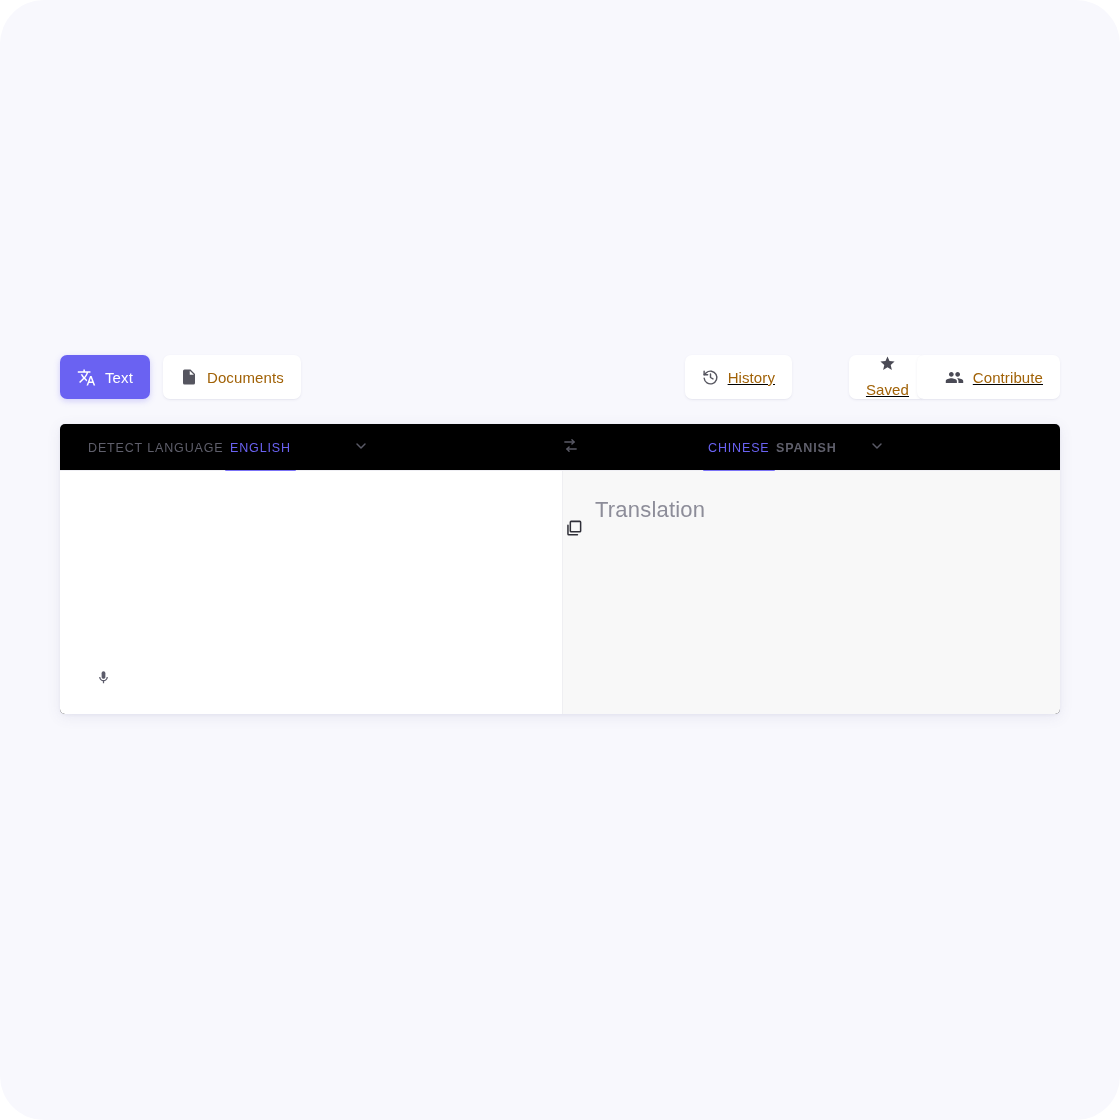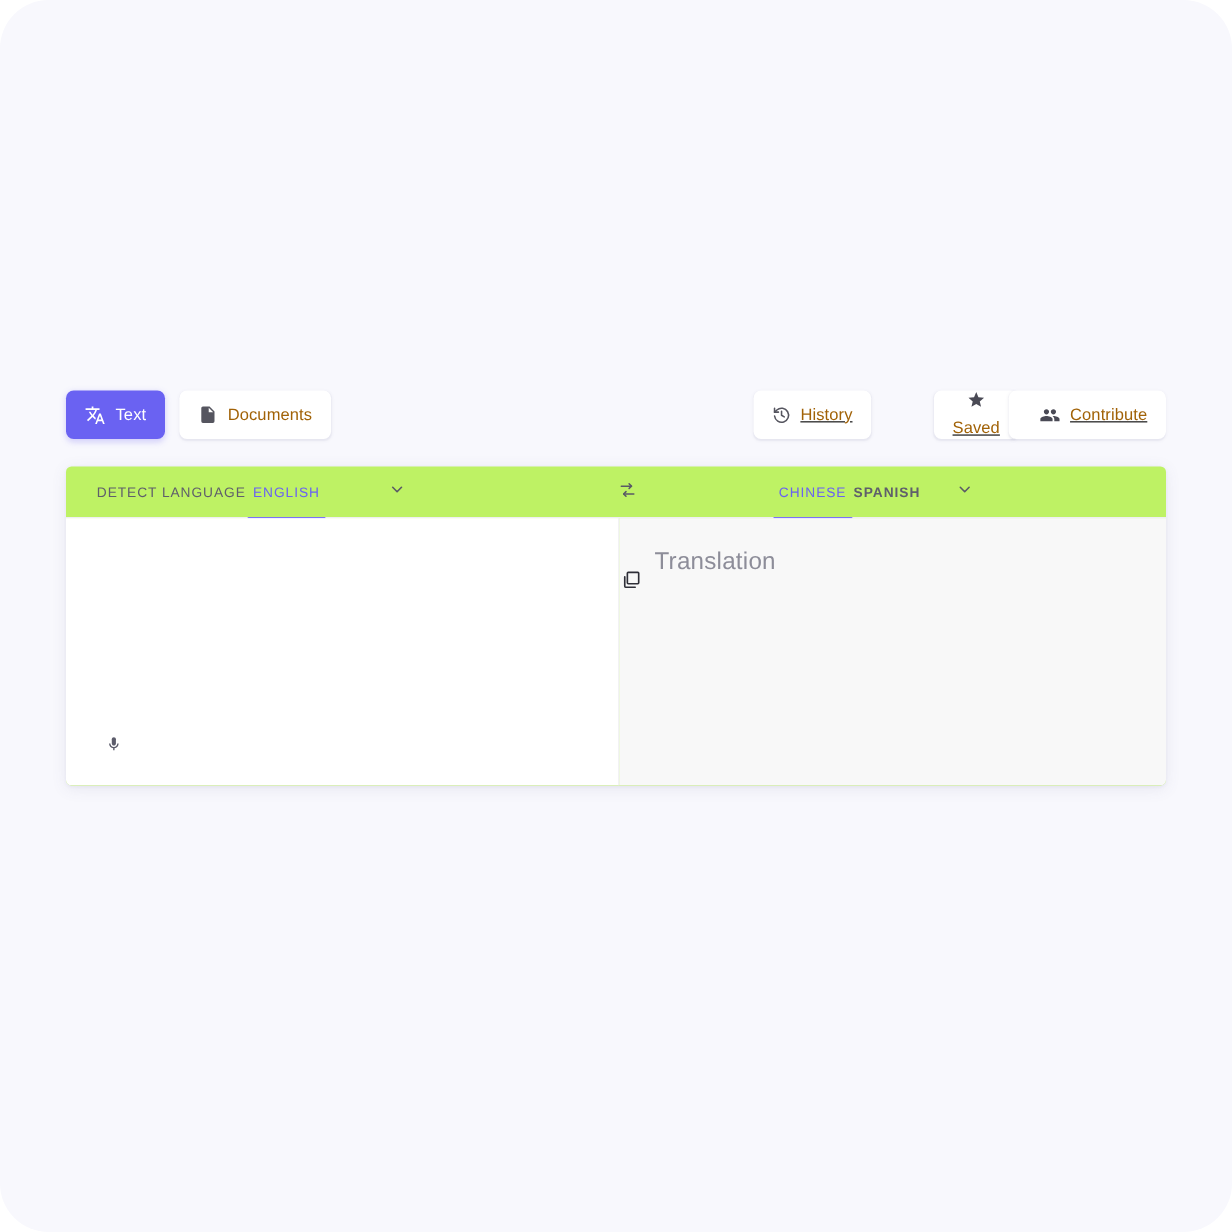--- a/index.html
+++ b/index.html
@@ -76,21 +76,21 @@
 
   #btn-history, #btn-saved, #btn-contribute { left: auto; text-decoration: underline; }
 
   
   #card {
     position: absolute;
     left: 60px;
     top: 424px;
     width: 1000px;
     height: 290px;
-    background: #bef264;
+    background: #000000;
     border-radius: 5px;
     box-shadow: 0 3px 14px rgba(90, 88, 140, 0.10),
                 0 1px 3px rgba(90, 88, 140, 0.06);
     overflow: hidden;
   }
 
   
   #lang-bar {
     position: relative;
     height: 47px;

